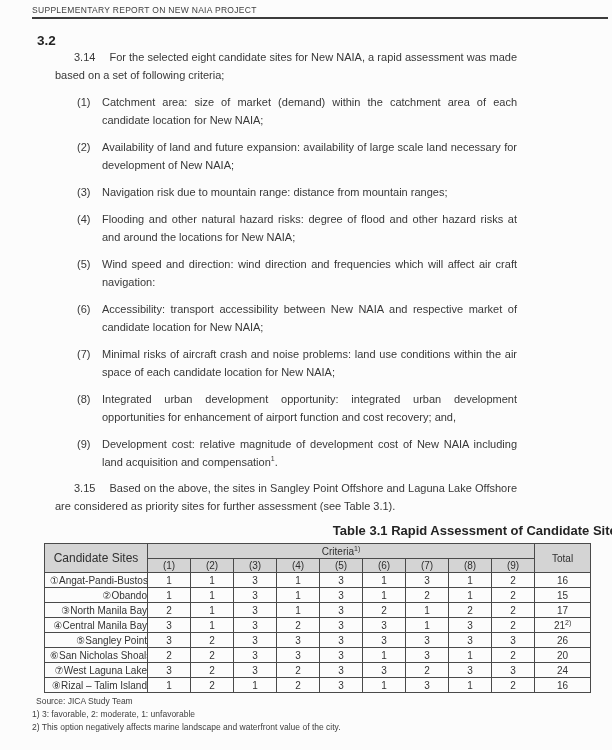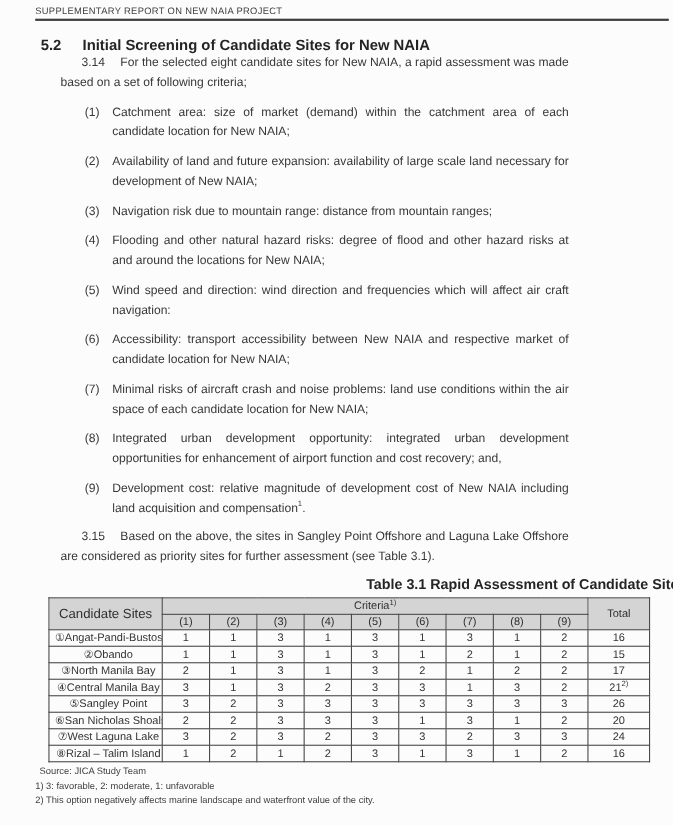--- a/index.html
+++ b/index.html
@@ -43,37 +43,36 @@
   }
   .assessment th, .assessment td {
     border:1px solid #4a4a4a; padding:0; text-align:center;
     font-weight:normal; height:14px; line-height:13px;
     overflow:hidden; white-space:nowrap;
   }
   .assessment thead th { background:#d4d4d4; color:#2f2f2f; }
   .assessment th.site-h { font-size:12px; }
   .assessment th.crit-h { height:14px; }
   .assessment th.ch { height:13px; }
-  .assessment td.site { text-align:center; padding-left:5px; }
+  .assessment td.site { text-align:right; padding-left:5px; }
   .source { margin:3px 0 0 24px; font-size:8.5px; color:#3e3e3e; }
   .footnotes { margin-top:2px; }
   .footnote { margin:1px 16px 0 20px; font-size:8.5px; line-height:12px; color:#3e3e3e; }
 </style>
 </head>
 <body>
 
 <div class="page">
 
   <div class="running-header">
     <span>SUPPLEMENTARY REPORT ON NEW NAIA PROJECT</span>
   </div>
 
   <div class="section-heading">
-    <span class="sec-num">5.2</span>
-    <span class="sec-title">Initial Screening of Candidate Sites for New NAIA</span>
+    <span class="sec-num">3.2</span>
   </div>
 
   <div class="para para-314">
     <span class="pnum">3.14</span><span>For the selected eight candidate sites for New NAIA, a rapid assessment was made based on a set of following criteria;</span>
   </div>
 
   <div id="criteria-list">
       <div class="item">
         <span class="inum">(1)</span>
         <span class="itext">Catchment area: size of market (demand) within the catchment area of each candidate location for New NAIA;</span>

